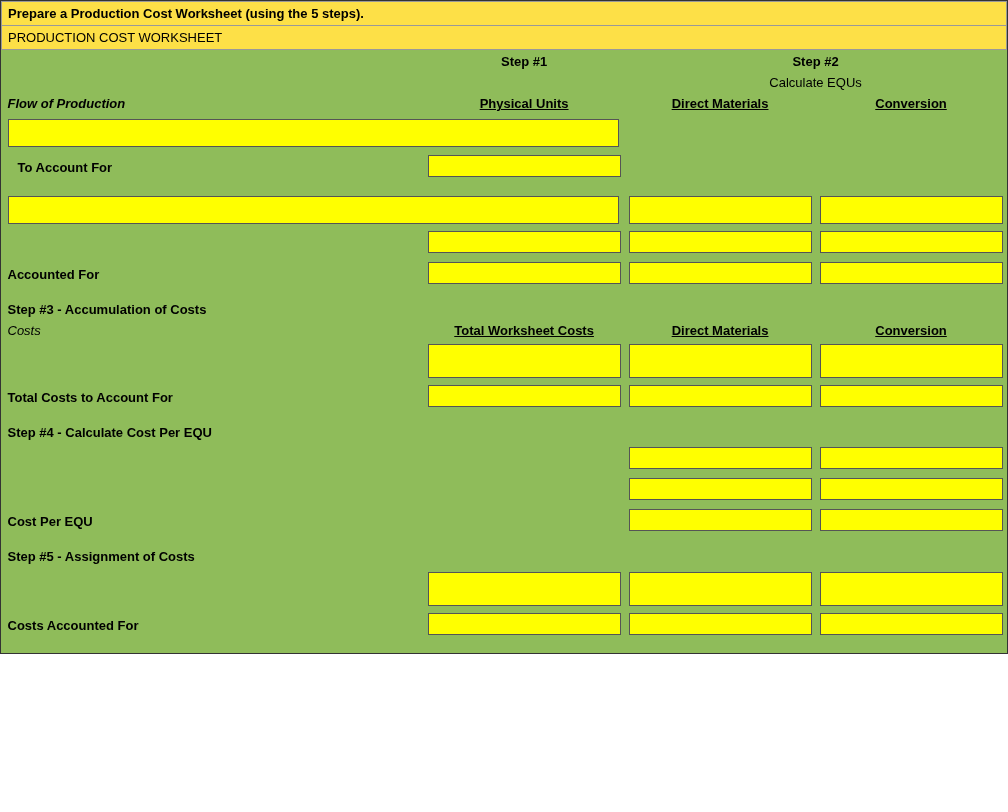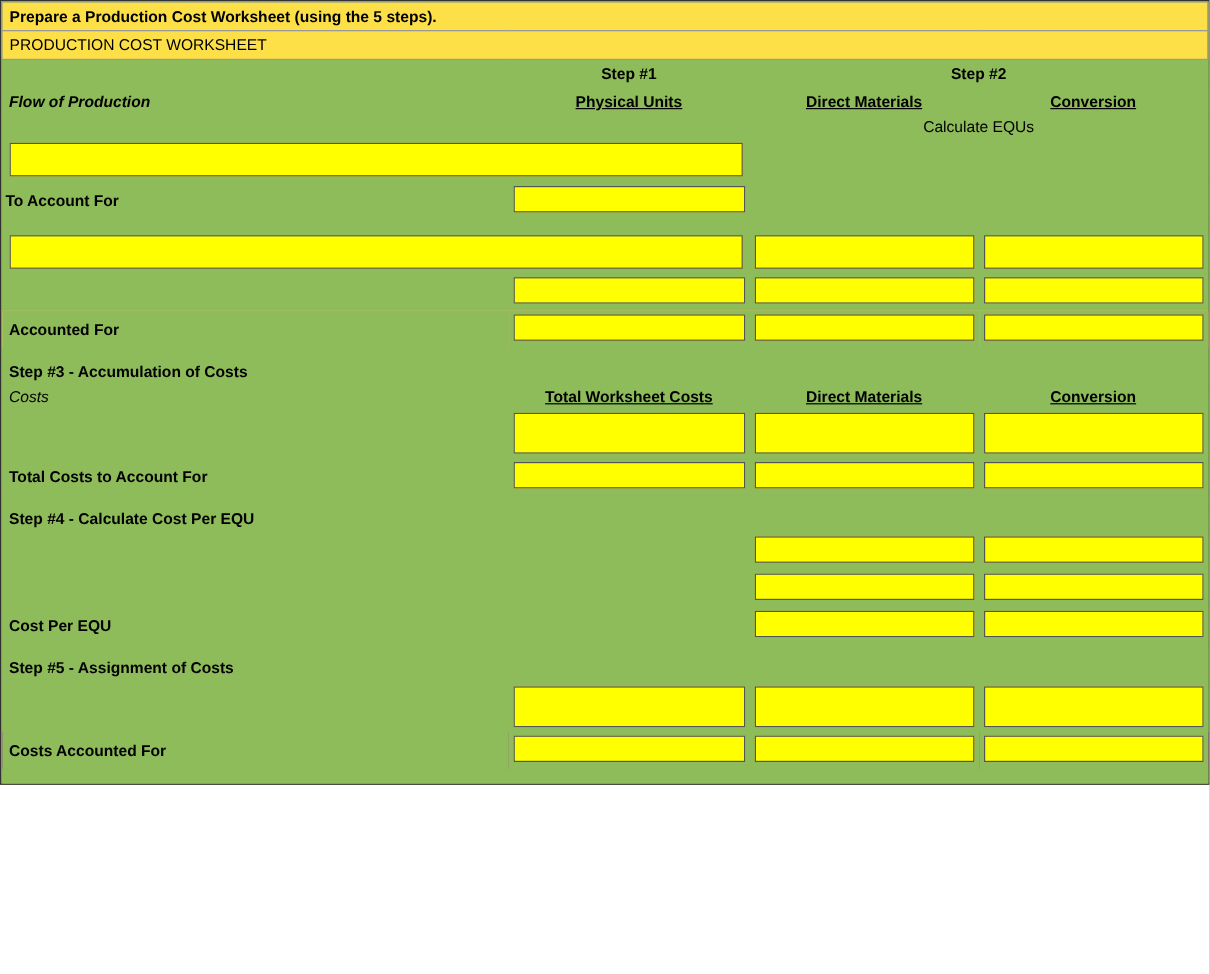--- a/index.html
+++ b/index.html
@@ -119,42 +119,42 @@
       <td colspan="4" class="white-bg" style="border: 1px solid #999; padding: 4px 6px;">PRODUCTION COST WORKSHEET</td>
     </tr>
 
     <tr style="background: #8fbc5a;">
       <td class="green-bg"></td>
       <td class="green-bg text-center bold" style="padding: 4px;">Step #1</td>
       <td colspan="2" class="green-bg text-center bold" style="padding: 4px;">Step #2</td>
     </tr>
 
     <tr style="background: #8fbc5a;">
+      <td class="green-bg"></td>
+      <td class="green-bg"></td>
+      <td colspan="2" class="green-bg text-center" style="padding: 2px 4px;">Calculate EQUs</td>
+    </tr>
+
+    <tr style="background: #8fbc5a;">
       <td class="green-bg bold-italic" style="padding: 4px 6px;">Flow of Production</td>
       <td class="green-bg bold text-center" style="padding: 4px; text-decoration: underline;">Physical Units</td>
       <td class="green-bg bold text-center" style="padding: 4px; text-decoration: underline;">Direct Materials</td>
       <td class="green-bg bold text-center" style="padding: 4px; text-decoration: underline;">Conversion</td>
     </tr>
 
-    <tr style="background: #8fbc5a;">
-      <td class="green-bg"></td>
-      <td class="green-bg"></td>
-      <td colspan="2" class="green-bg text-center" style="padding: 2px 4px;">Calculate EQUs</td>
-    </tr>
-
     <tr style="background: #8fbc5a; height: 30px;">
       <td colspan="2" class="input-cell" style="padding: 4px 6px;">
         <div class="yellow-input-tall" style="height: 28px;"></div>
       </td>
       <td class="green-bg"></td>
       <td class="green-bg"></td>
     </tr>
 
     <tr style="background: #8fbc5a; height: 28px;">
-      <td class="green-bg bold" style="padding: 4px 3px;">To Account For</td>
+      <td class="green-bg bold" style="padding: 4px 16px;">To Account For</td>
       <td class="input-cell" style="padding: 4px;">
         <div class="yellow-input"></div>
       </td>
       <td class="green-bg"></td>
       <td class="green-bg"></td>
     </tr>
 
     <tr class="row-spacer">
       <td colspan="4" class="green-bg"></td>
     </tr>
@@ -177,21 +177,21 @@
         <div class="yellow-input"></div>
       </td>
       <td class="input-cell" style="padding: 3px 4px;">
         <div class="yellow-input"></div>
       </td>
       <td class="input-cell" style="padding: 3px 4px;">
         <div class="yellow-input"></div>
       </td>
     </tr>
 
-    <tr style="background: #fdba74; height: 28px;">
+    <tr style="background: #14532d; height: 28px;">
       <td class="green-bg bold" style="padding: 4px 6px;">Accounted For</td>
       <td class="input-cell" style="padding: 3px 4px;">
         <div class="yellow-input"></div>
       </td>
       <td class="input-cell" style="padding: 3px 4px;">
         <div class="yellow-input"></div>
       </td>
       <td class="input-cell" style="padding: 3px 4px;">
         <div class="yellow-input"></div>
       </td>

